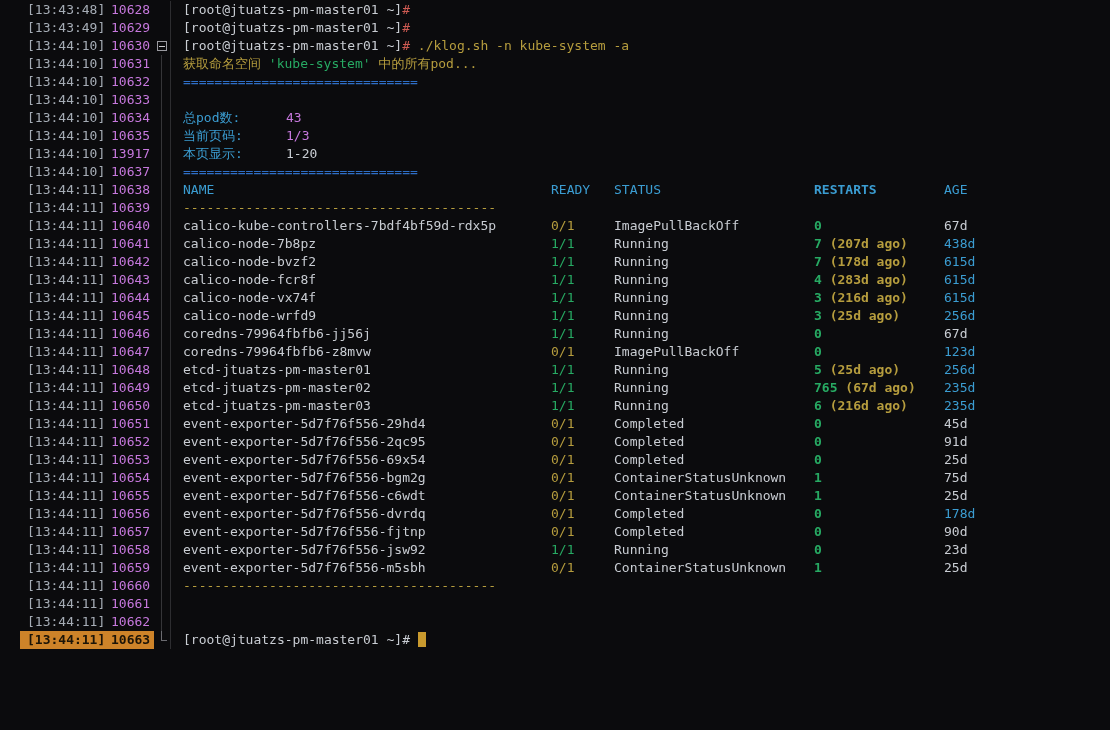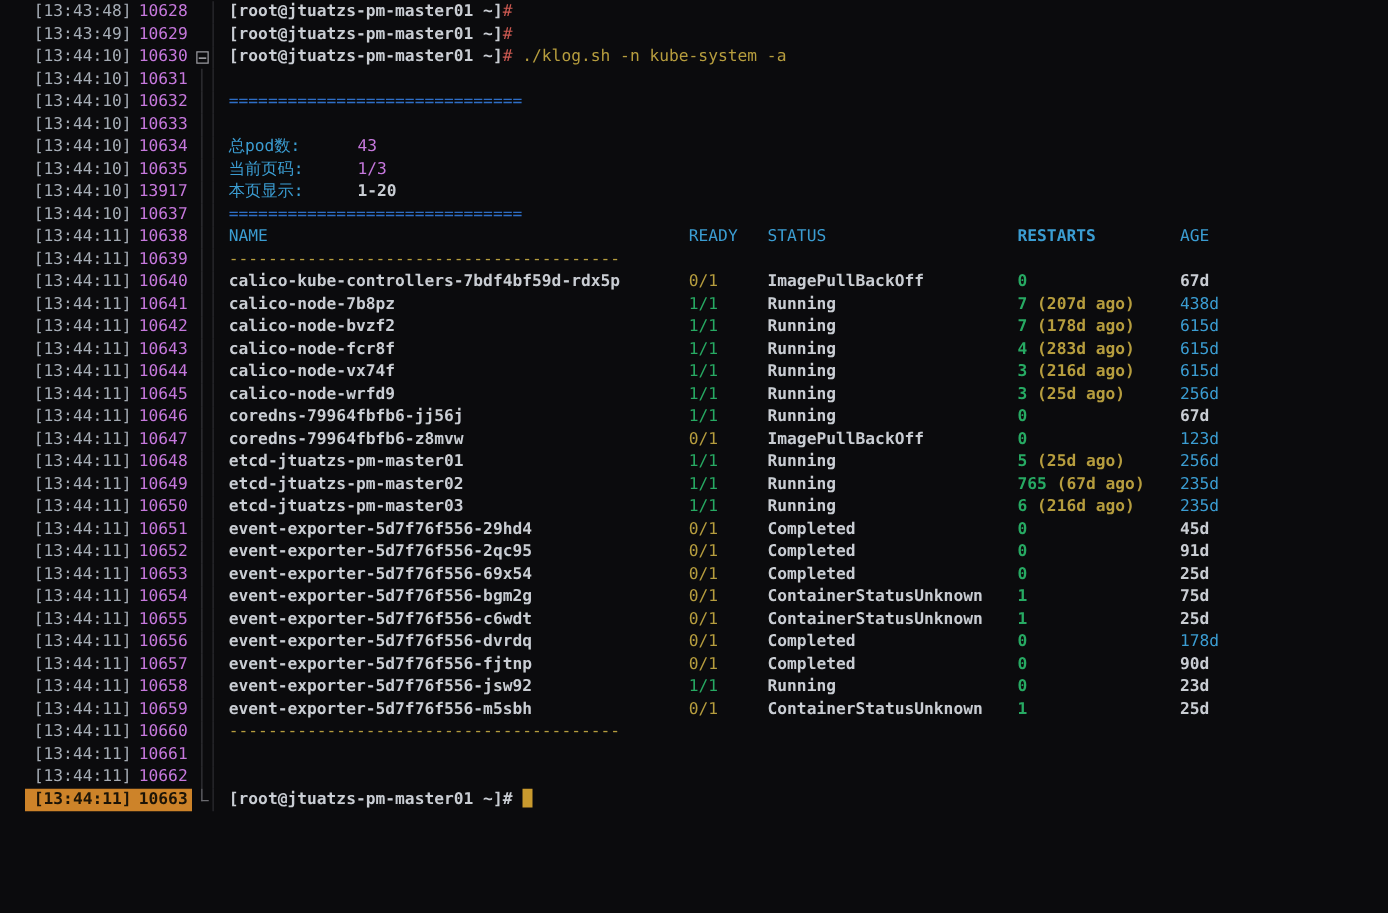--- a/index.html
+++ b/index.html
@@ -13,21 +13,21 @@
   .gutter.active .g-time,.gutter.active .g-num{color:#1c1407;font-weight:bold;}
   .g-time{color:#a6adb6;display:inline-block;width:84px;}
   .g-num{color:#c678dd;}
   .g-fold{position:absolute;right:3px;top:0;height:18px;width:11px;}
   .f-start{}
   .f-start::before{content:"";position:absolute;left:1px;top:4px;width:8px;height:8px;border:1px solid #9a9aa0;}
   .f-start::after{content:"";position:absolute;left:3px;top:9px;width:6px;height:1px;background:#c8c8cc;}
   .f-mid::before{content:"";position:absolute;left:5px;top:0;width:1px;height:18px;background:#353538;}
   .f-end::before{content:"";position:absolute;left:5px;top:0;width:5px;height:9px;border-left:1px solid #6b6b70;border-bottom:1px solid #6b6b70;}
   .content{padding-left:12px;white-space:pre;}
-  .c-fg{color:#c9cdd3;font-weight:bold;}
+  .c-fg{color:#c9cdd3;}
   .c-gold{color:#b69d3e;}
   .c-green{color:#27aa63;}
   .c-cyan{color:#3b9dd2;}
   .c-blue{color:#2e6ec6;}
   .c-purple{color:#c678dd;}
   .c-red{color:#cd5a52;}
   .col-name{display:inline-block;width:368px;}
   .col-ready{display:inline-block;width:63px;}
   .col-status{display:inline-block;width:200px;}
   .col-restarts{display:inline-block;width:130px;font-weight:bold;}
@@ -35,21 +35,21 @@
   .cursor{display:inline-block;width:8px;height:15px;background:#c99a2e;vertical-align:-3px;}
 </style>
 </head>
 <body>
 
 <div class="terminal">
   <div class="lines">
       <div class="line"><div class="gutter"><span class="g-time">[13:43:48]</span><span class="g-num">10628</span></div><div class="content"><span class="c-fg">[root@jtuatzs-pm-master01 ~]</span><span class="c-red">#</span></div></div>
       <div class="line"><div class="gutter"><span class="g-time">[13:43:49]</span><span class="g-num">10629</span></div><div class="content"><span class="c-fg">[root@jtuatzs-pm-master01 ~]</span><span class="c-red">#</span></div></div>
       <div class="line"><div class="gutter"><span class="g-time">[13:44:10]</span><span class="g-num">10630</span><span class="g-fold f-start"></span></div><div class="content"><span class="c-fg">[root@jtuatzs-pm-master01 ~]</span><span class="c-red">#</span><span class="c-gold"> ./klog.sh -n kube-system -a</span></div></div>
-      <div class="line"><div class="gutter"><span class="g-time">[13:44:10]</span><span class="g-num">10631</span><span class="g-fold f-mid"></span></div></div>
+      <div class="line"><div class="gutter"><span class="g-time">[13:44:10]</span><span class="g-num">10631</span><span class="g-fold f-mid"></span></div><div class="content"><span class="c-gold">获取命名空间 </span><span class="c-green">'kube-system'</span><span class="c-gold"> 中的所有pod...</span></div></div>
       <div class="line"><div class="gutter"><span class="g-time">[13:44:10]</span><span class="g-num">10632</span><span class="g-fold f-mid"></span></div><div class="content"><span class="c-blue">==============================</span></div></div>
       <div class="line"><div class="gutter"><span class="g-time">[13:44:10]</span><span class="g-num">10633</span><span class="g-fold f-mid"></span></div></div>
       <div class="line"><div class="gutter"><span class="g-time">[13:44:10]</span><span class="g-num">10634</span><span class="g-fold f-mid"></span></div><div class="content"><span class="c-cyan col-kvl">总pod数:</span><span class="c-purple">43</span></div></div>
       <div class="line"><div class="gutter"><span class="g-time">[13:44:10]</span><span class="g-num">10635</span><span class="g-fold f-mid"></span></div><div class="content"><span class="c-cyan col-kvl">当前页码:</span><span class="c-purple">1/3</span></div></div>
       <div class="line"><div class="gutter"><span class="g-time">[13:44:10]</span><span class="g-num">13917</span><span class="g-fold f-mid"></span></div><div class="content"><span class="c-cyan col-kvl">本页显示:</span><span class="c-fg">1-20</span></div></div>
       <div class="line"><div class="gutter"><span class="g-time">[13:44:10]</span><span class="g-num">10637</span><span class="g-fold f-mid"></span></div><div class="content"><span class="c-blue">==============================</span></div></div>
       <div class="line"><div class="gutter"><span class="g-time">[13:44:11]</span><span class="g-num">10638</span><span class="g-fold f-mid"></span></div><div class="content"><span class="c-cyan col-name">NAME</span><span class="c-cyan col-ready">READY</span><span class="c-cyan col-status">STATUS</span><span class="c-cyan col-restarts">RESTARTS</span><span class="c-cyan">AGE</span></div></div>
       <div class="line"><div class="gutter"><span class="g-time">[13:44:11]</span><span class="g-num">10639</span><span class="g-fold f-mid"></span></div><div class="content"><span class="c-gold">----------------------------------------</span></div></div>
       <div class="line"><div class="gutter"><span class="g-time">[13:44:11]</span><span class="g-num">10640</span><span class="g-fold f-mid"></span></div><div class="content"><span class="c-fg col-name">calico-kube-controllers-7bdf4bf59d-rdx5p</span><span class="c-gold col-ready">0/1</span><span class="c-fg col-status">ImagePullBackOff</span><span class=" col-restarts"><span class="c-green">0</span></span><span class="c-fg">67d</span></div></div>
       <div class="line"><div class="gutter"><span class="g-time">[13:44:11]</span><span class="g-num">10641</span><span class="g-fold f-mid"></span></div><div class="content"><span class="c-fg col-name">calico-node-7b8pz</span><span class="c-green col-ready">1/1</span><span class="c-fg col-status">Running</span><span class=" col-restarts"><span class="c-green">7</span><span class="c-gold"> (207d ago)</span></span><span class="c-cyan">438d</span></div></div>

